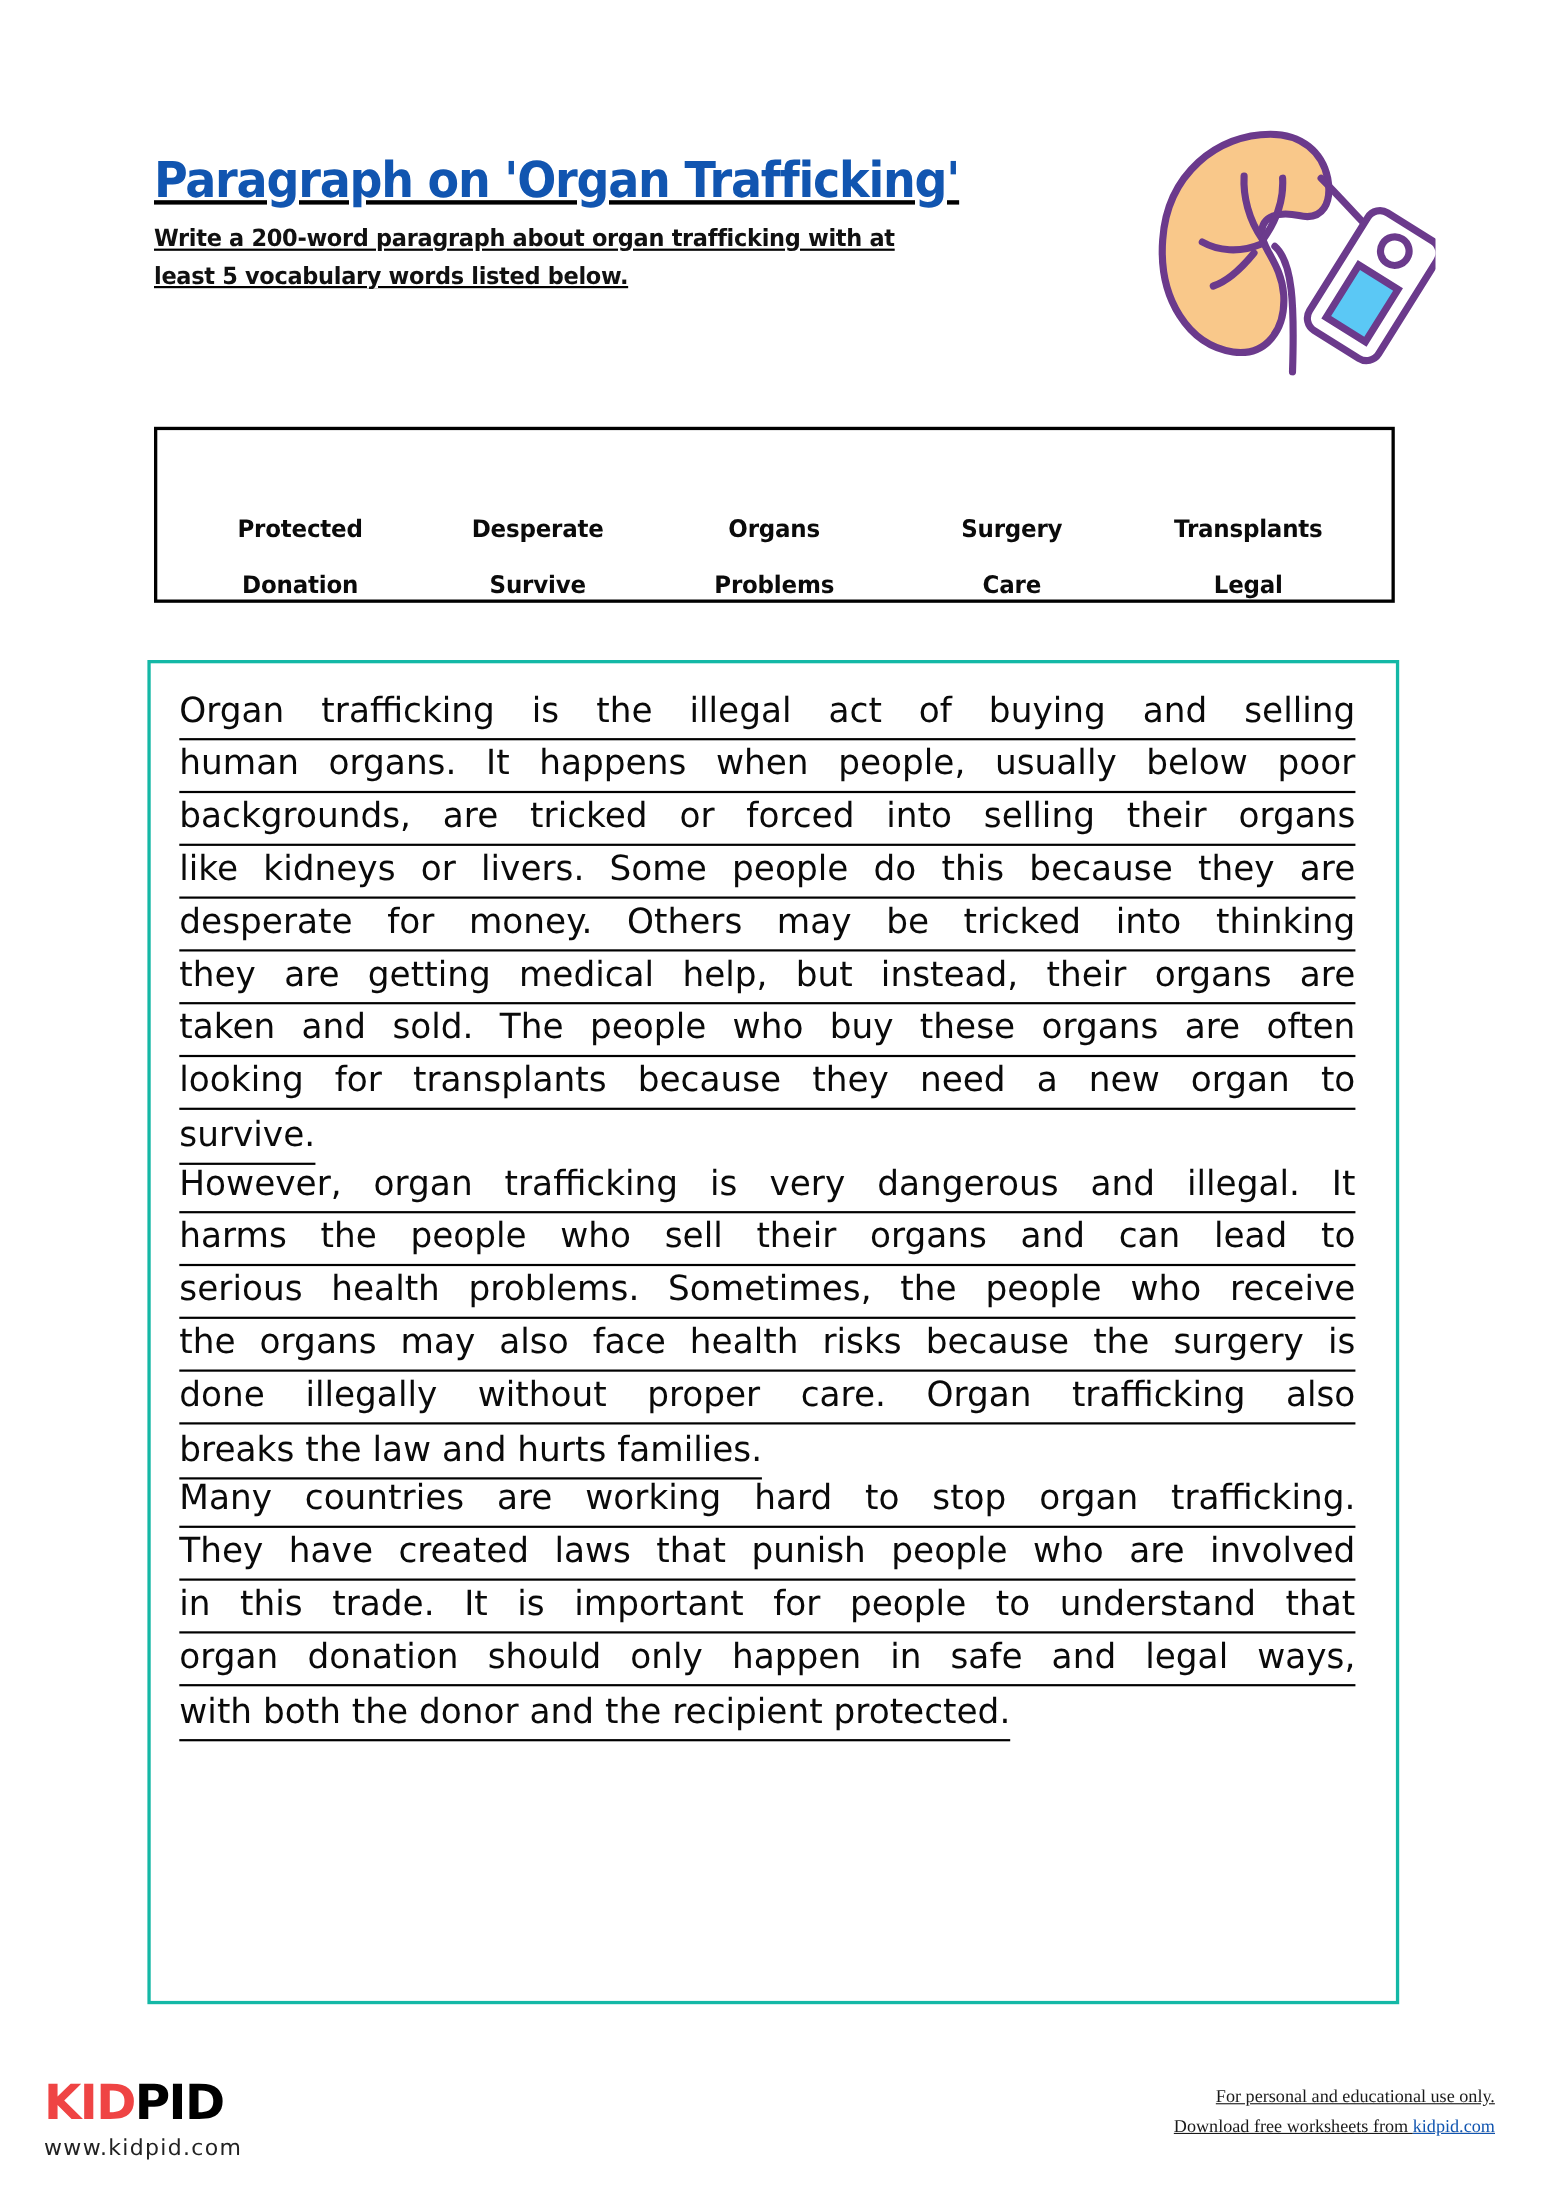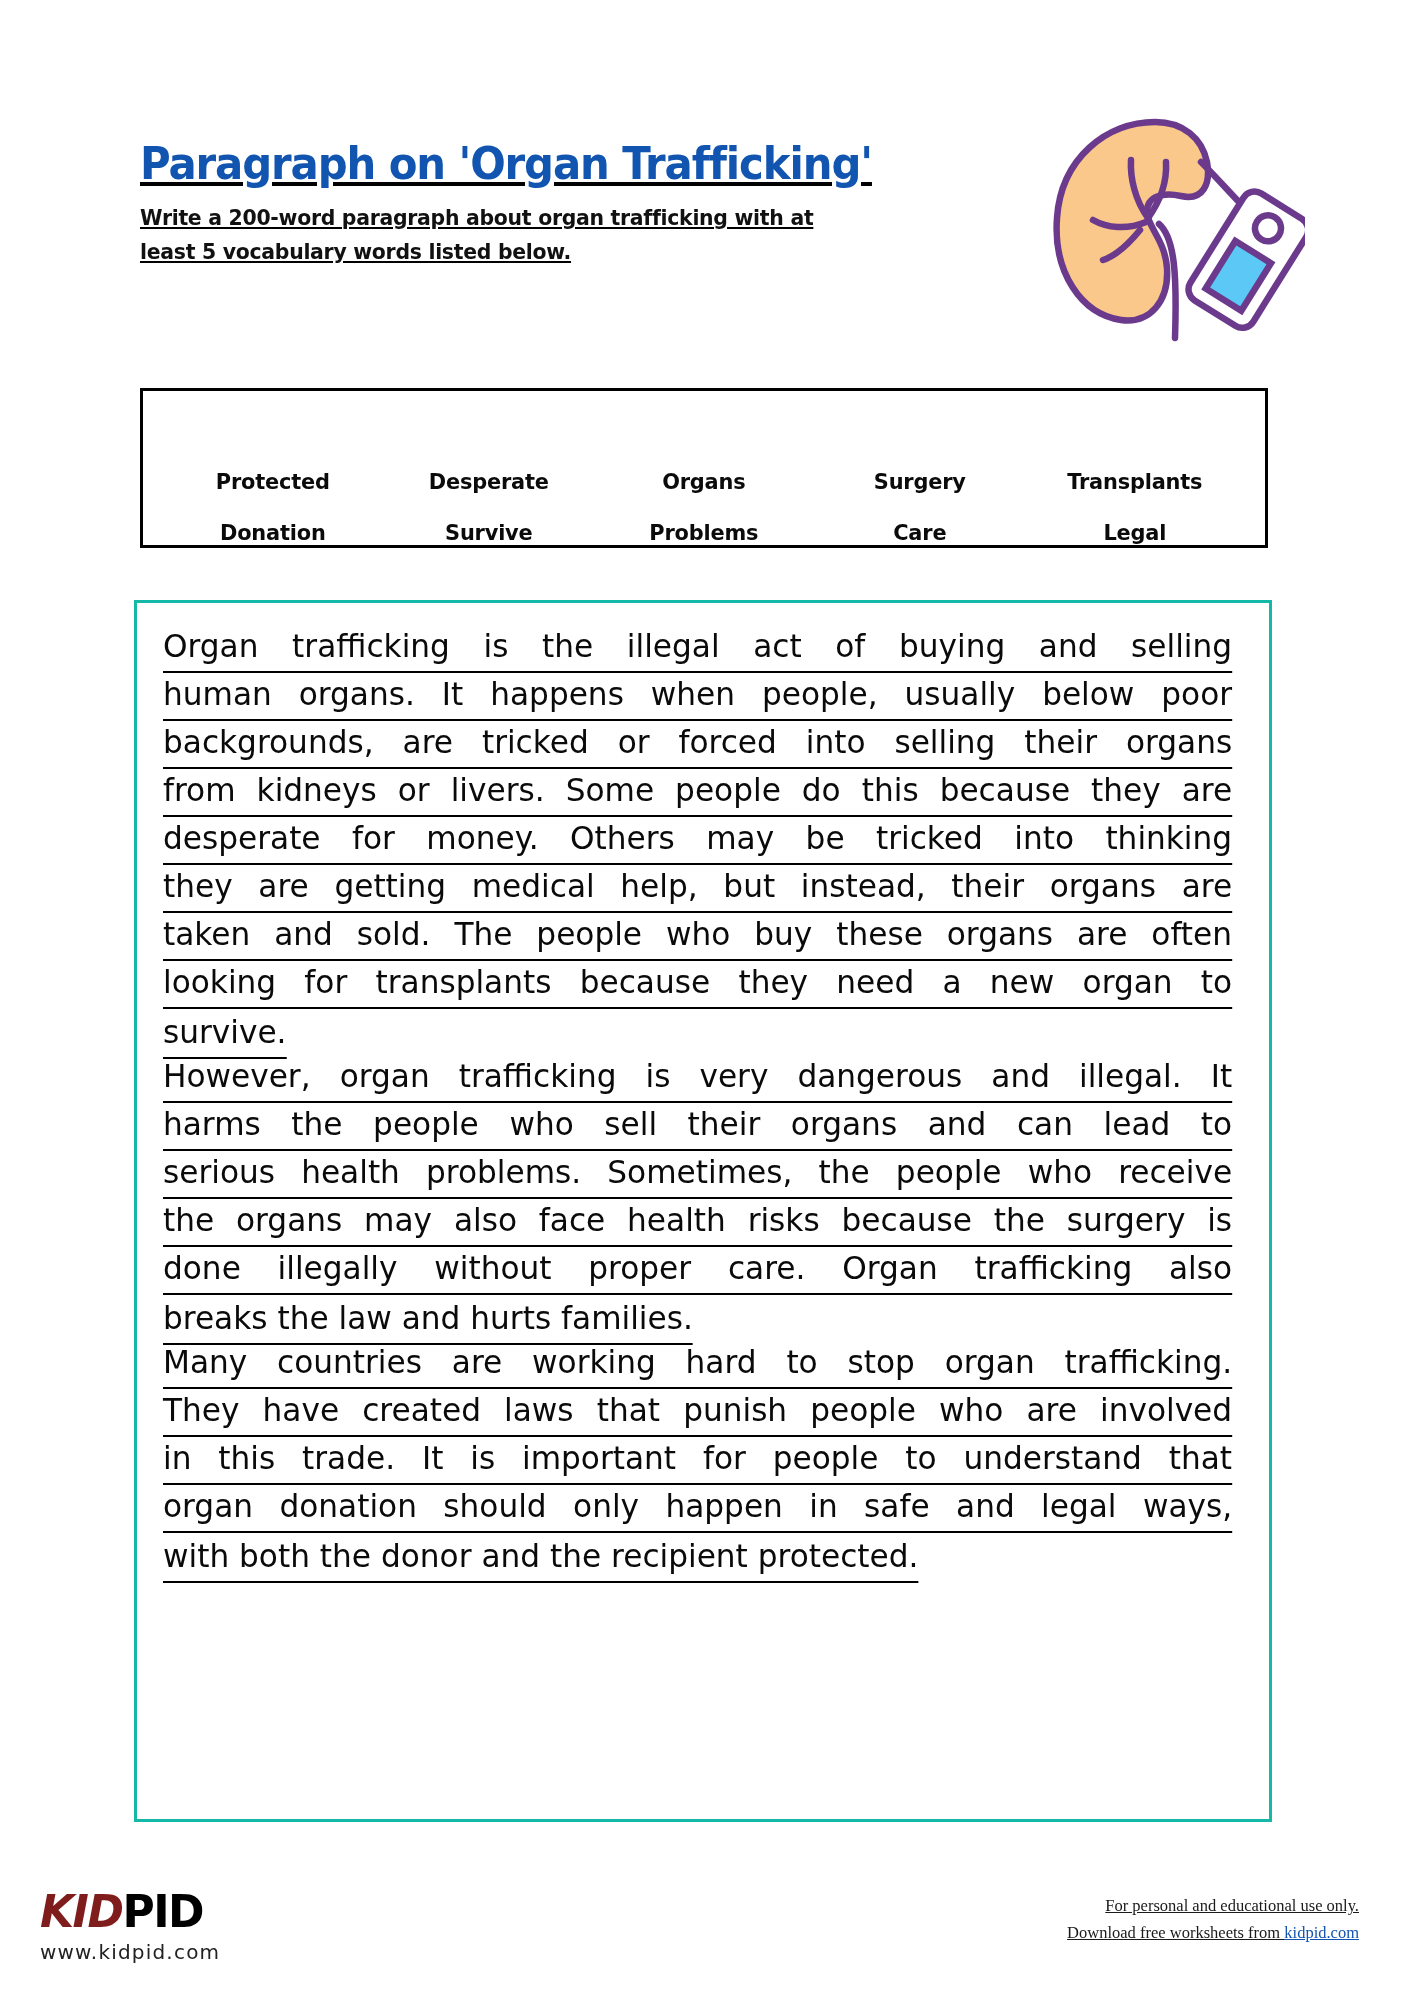--- a/index.html
+++ b/index.html
@@ -167,21 +167,21 @@
     top: 10px;
   }
   .logo-word {
     font-family: "DejaVu Sans", sans-serif;
     font-weight: bold;
     font-size: 44px;
     letter-spacing: -1.5px;
     line-height: 1;
     white-space: nowrap;
   }
-  .logo-kid { color: #7f1d1d; font-style: italic; }
+  .logo-kid { color: #ef4444; }
   .logo-pid { color: #000000; }
   .logo-url {
     font-family: "DejaVu Sans", sans-serif;
     font-size: 20px;
     letter-spacing: 1.2px;
     color: #222222;
     margin-top: 6px;
     white-space: nowrap;
   }
   .footer-note {
@@ -290,21 +290,21 @@
           <span class="w">are</span>
           <span class="w">tricked</span>
           <span class="w">or</span>
           <span class="w">forced</span>
           <span class="w">into</span>
           <span class="w">selling</span>
           <span class="w">their</span>
           <span class="w">organs</span>
         </div>
         <div class="line">
-          <span class="w">from</span>
+          <span class="w">like</span>
           <span class="w">kidneys</span>
           <span class="w">or</span>
           <span class="w">livers.</span>
           <span class="w">Some</span>
           <span class="w">people</span>
           <span class="w">do</span>
           <span class="w">this</span>
           <span class="w">because</span>
           <span class="w">they</span>
           <span class="w">are</span>

